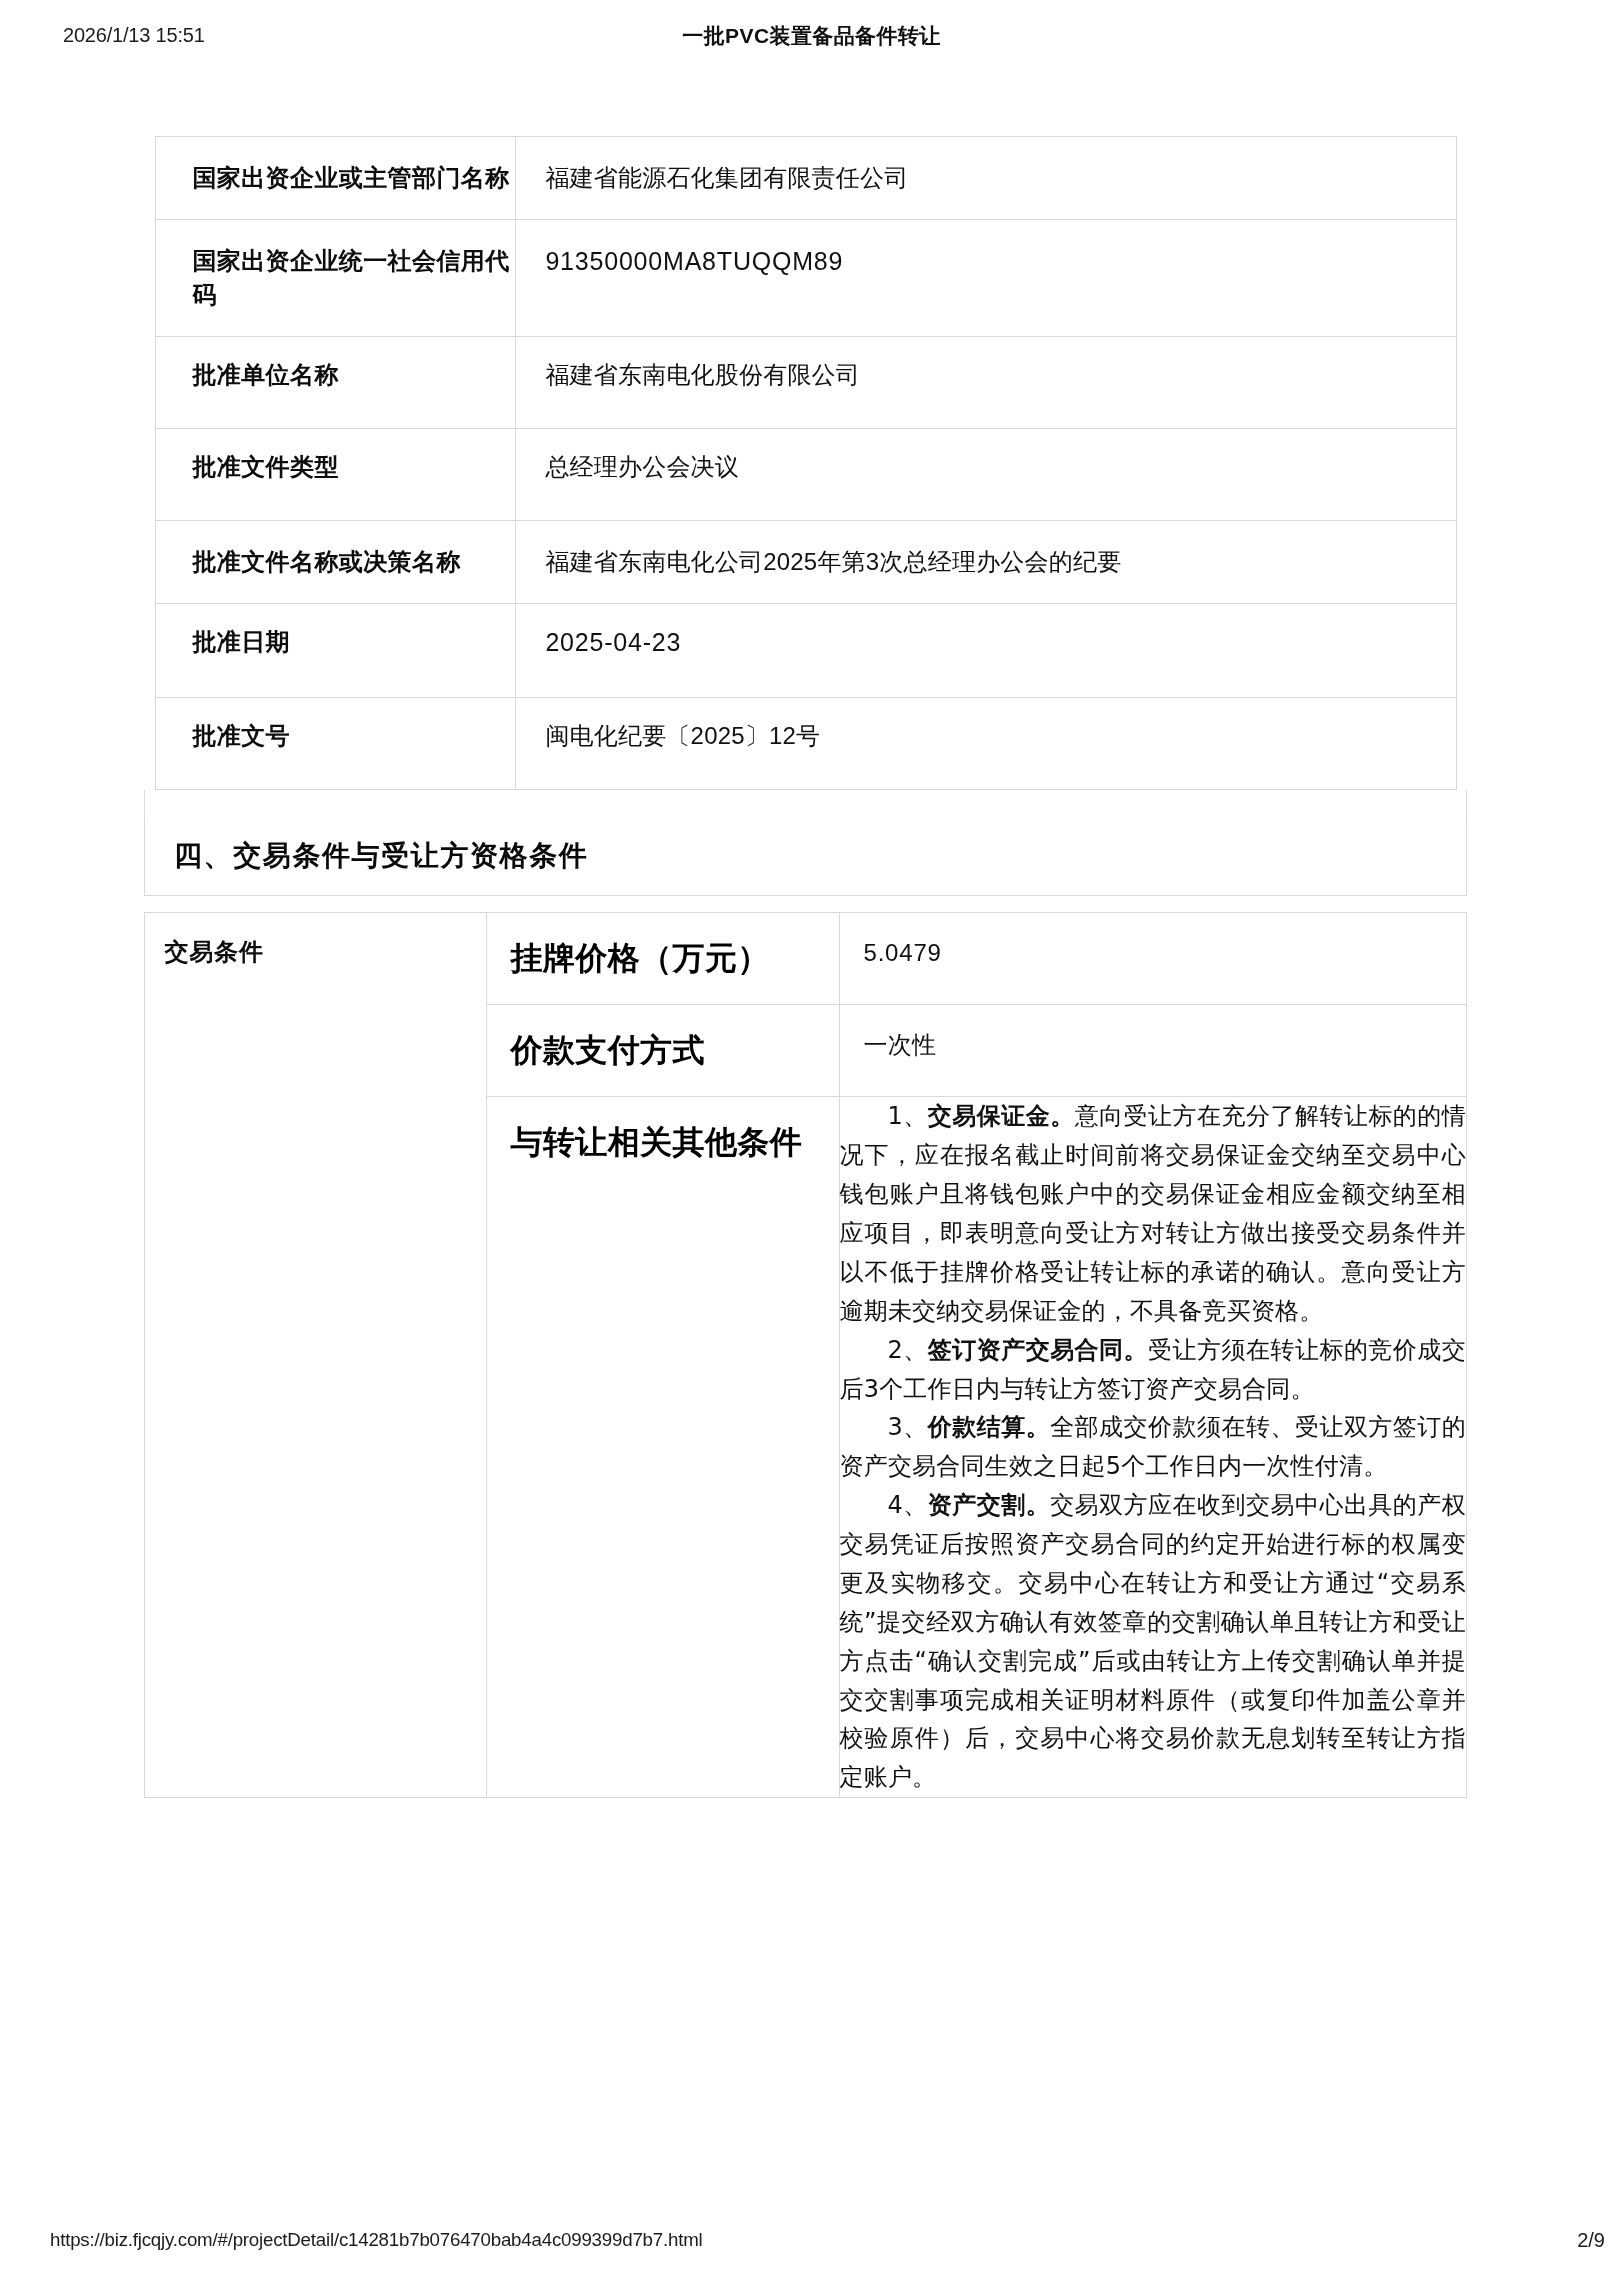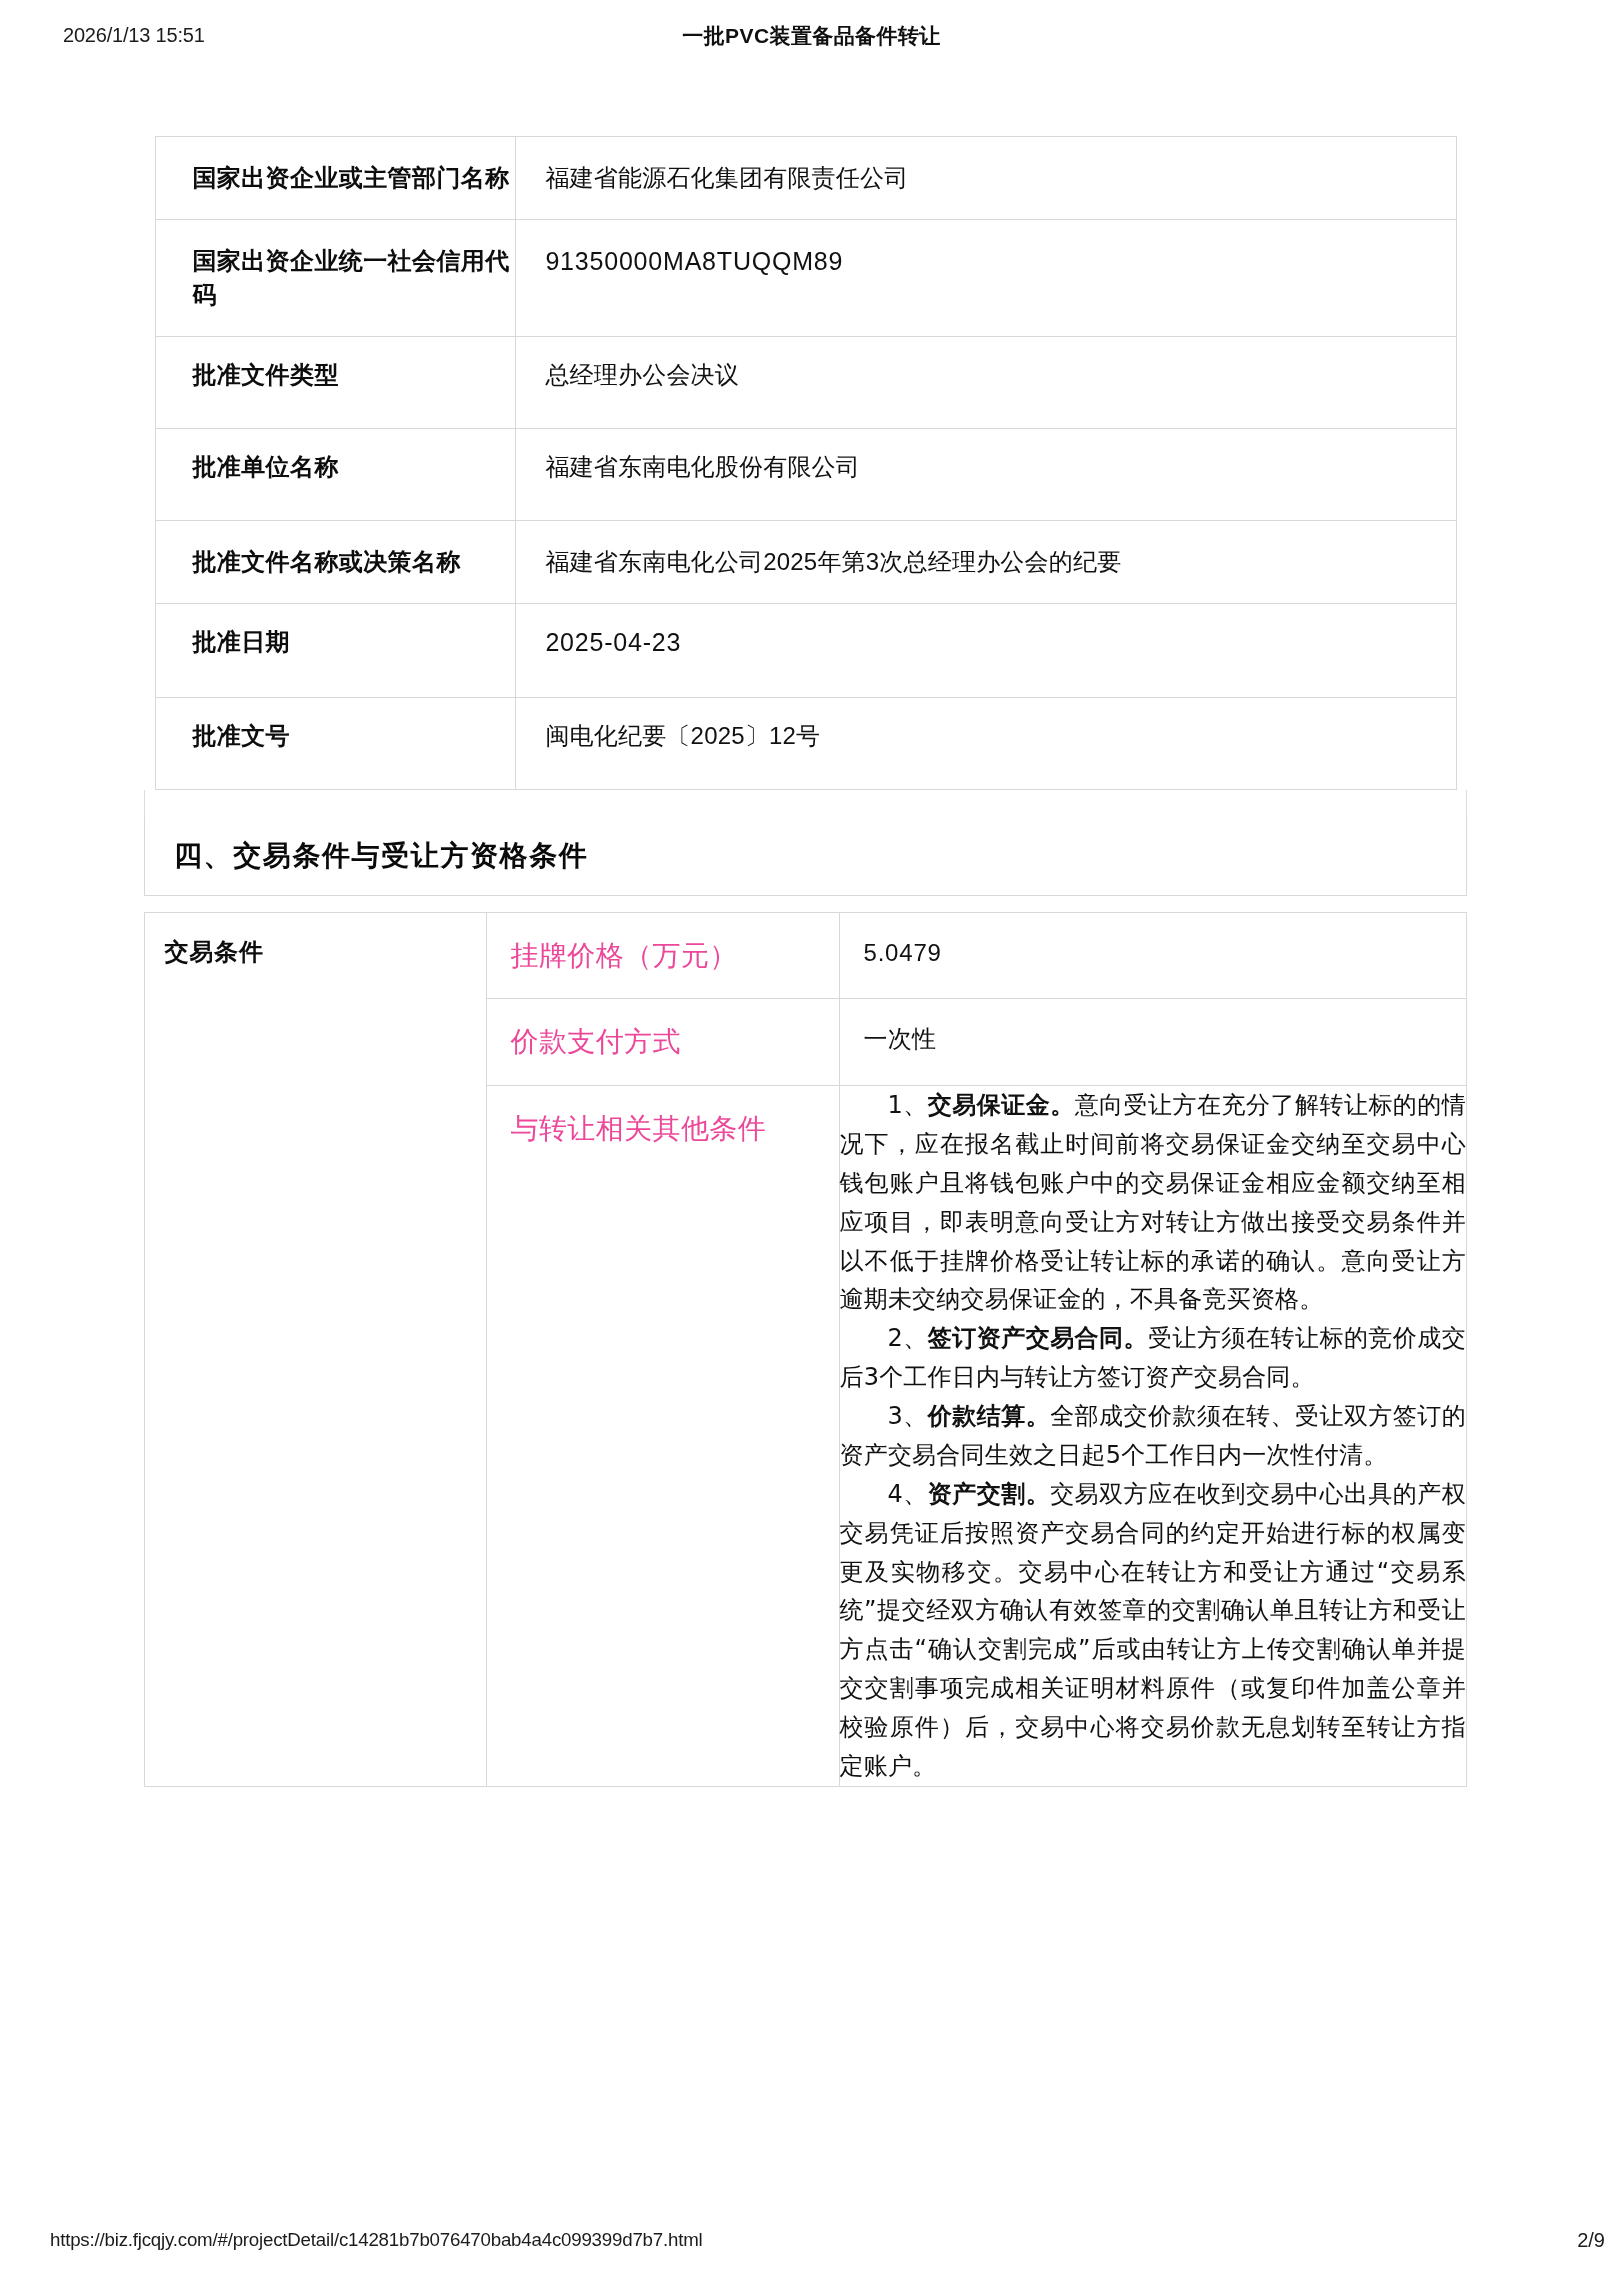--- a/index.html
+++ b/index.html
@@ -153,25 +153,25 @@
     width: 321px;
     padding: 23px 0 0 19.5px;
     font-size: 24px;
     font-weight: 700;
     letter-spacing: 0.8px;
     color: #0d0d0d;
   }
   .t2 .c-sub {
     width: 328px;
     padding: 23px 0 23px 24px;
-    font-size: 28px;
-    font-weight: 400;
+    font-size: 32px;
+    font-weight: 700;
     line-height: 1.42;
     letter-spacing: 0.4px;
-    color: #ec4899;
+    color: #000000;
   }
   .t2 .c-val {
     padding: 23px 18px 23px 24px;
     font-size: 24px;
     line-height: 1.42;
     letter-spacing: 0.3px;
     color: #111111;
   }
   .t2 .c-val.num {
     letter-spacing: 0.8px;
@@ -209,26 +209,26 @@
     <tbody>
       <tr class="tall">
         <td class="c-label">国家出资企业或主管部门名称</td>
         <td class="c-value">福建省能源石化集团有限责任公司</td>
       </tr>
       <tr class="tall">
         <td class="c-label">国家出资企业统一社会信用代码</td>
         <td class="c-value num">91350000MA8TUQQM89</td>
       </tr>
       <tr>
+        <td class="c-label">批准单位名称</td>
+        <td class="c-value">福建省东南电化股份有限公司</td>
+      </tr>
+      <tr>
         <td class="c-label">批准文件类型</td>
         <td class="c-value">总经理办公会决议</td>
-      </tr>
-      <tr>
-        <td class="c-label">批准单位名称</td>
-        <td class="c-value">福建省东南电化股份有限公司</td>
       </tr>
       <tr class="tall">
         <td class="c-label">批准文件名称或决策名称</td>
         <td class="c-value">福建省东南电化公司2025年第3次总经理办公会的纪要</td>
       </tr>
       <tr>
         <td class="c-label">批准日期</td>
         <td class="c-value num">2025-04-23</td>
       </tr>
       <tr>

